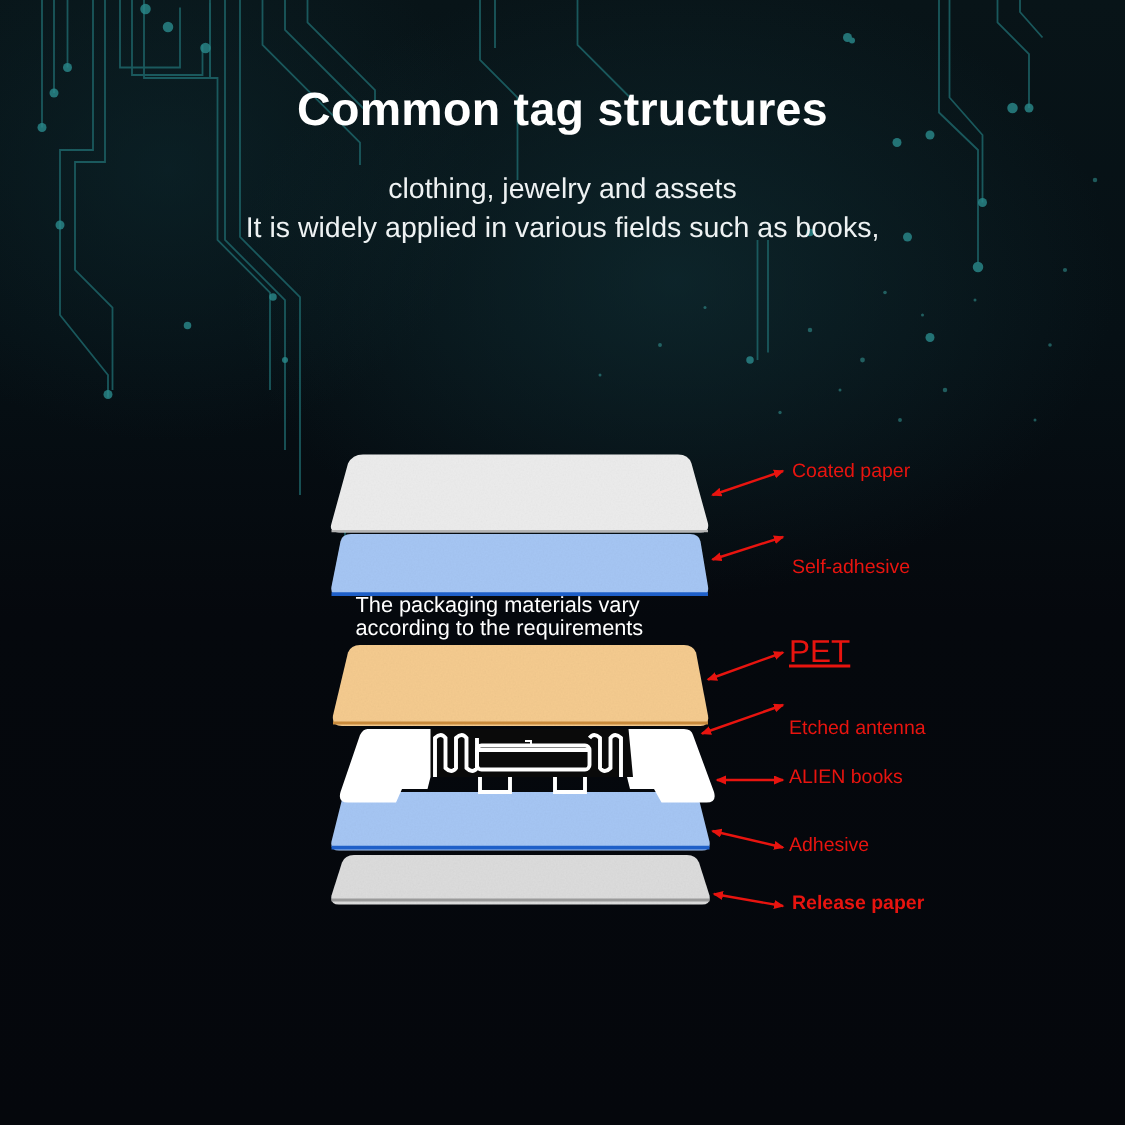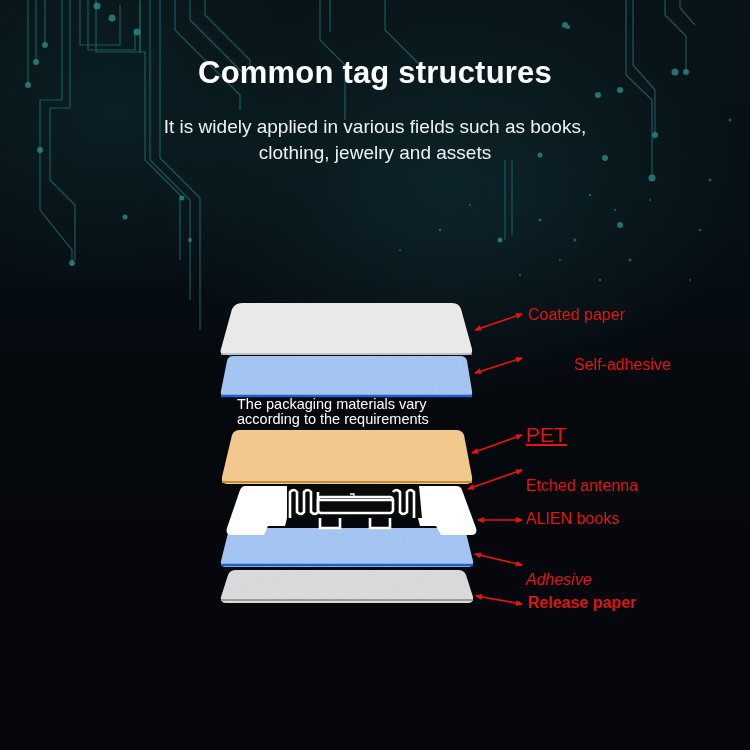--- a/index.html
+++ b/index.html
@@ -25,21 +25,21 @@
     .subtitle {
       position: absolute; left: 0; width: 750px; top: 114px;
       text-align: center; color: #eef2f3; font-size: 19px; line-height: 26px;
     }
     .diagram { position: absolute; left: 0; top: 0; width: 750px; height: 750px; }
     .note {
       position: absolute; left: 237px; top: 397px; width: 240px;
       color: #ffffff; font-size: 14.5px; line-height: 15px;
     }
     .label {
-      position: absolute; color: #e8140f; font-size: 16px; white-space: nowrap;
+      position: absolute; color: #e8140f; font-size: 13px; white-space: nowrap;
     }
     .label.big { font-size: 21px; }
   </style>
 </head>
 <body>
 
 <div class="canvas">
 
   <svg class="bg-circuit" viewBox="0 0 750 750">
     <g stroke="#1d6468" stroke-width="1.2" fill="none" opacity="0.85">
@@ -108,22 +108,22 @@
         <circle cx="470" cy="205" r="1"></circle>
       <circle cx="440" cy="230" r="1.3"></circle>
         <circle cx="400" cy="250" r="1"></circle>
       <circle cx="575" cy="240" r="1.6"></circle>
         <circle cx="615" cy="210" r="1"></circle>
     </g>
   </svg>
 
   <div class="title">Common tag structures</div>
   <div class="subtitle">
+    <div>clothing, jewelry and assets</div>
     <div>It is widely applied in various fields such as books,</div>
-    <div>clothing, jewelry and assets</div>
   </div>
 
   <svg class="diagram" viewBox="0 0 750 750">
     <defs>
       <marker id="ah" markerWidth="8" markerHeight="8" refX="6" refY="3" orient="auto-start-reverse" markerUnits="userSpaceOnUse">
         <path d="M0,0 L7,3 L0,6 z" fill="#e8140f"></path>
       </marker>
       <filter id="grain" x="0" y="0" width="100%" height="100%">
         <feTurbulence type="fractalNoise" baseFrequency="0.9" numOctaves="2" result="n"></feTurbulence>
         <feColorMatrix type="saturate" values="0"></feColorMatrix>
@@ -186,19 +186,19 @@
       <line x1="476" y1="596" x2="522" y2="604" marker-start="url(#ah)" marker-end="url(#ah)"></line>
     </g>
   </svg>
 
   <div class="note">
     <div>The packaging materials vary</div>
     <div>according to the requirements</div>
   </div>
 
   <div class="label" style="left:528px; top:306px;">Coated paper</div>
-  <div class="label" style="left:528px; top:356px;margin-left:46px;">Self-adhesive</div>
+  <div class="label" style="left:528px; top:370px;">Self-adhesive</div>
   <div class="label big" style="left:526px; top:423px;text-decoration:underline;">PET</div>
   <div class="label" style="left:526px; top:477px;">Etched antenna</div>
   <div class="label" style="left:526px; top:510px;">ALIEN books</div>
-  <div class="label" style="left:526px; top:571px;font-style:italic;">Adhesive</div>
+  <div class="label" style="left:526px; top:555px;">Adhesive</div>
   <div class="label" style="left:528px; top:594px;font-weight:bold;">Release paper</div>
 </div>
 
 </body></html>

